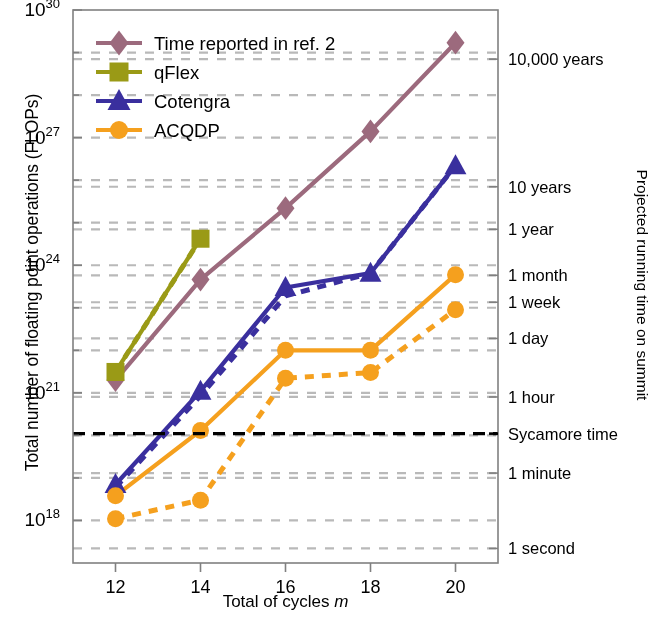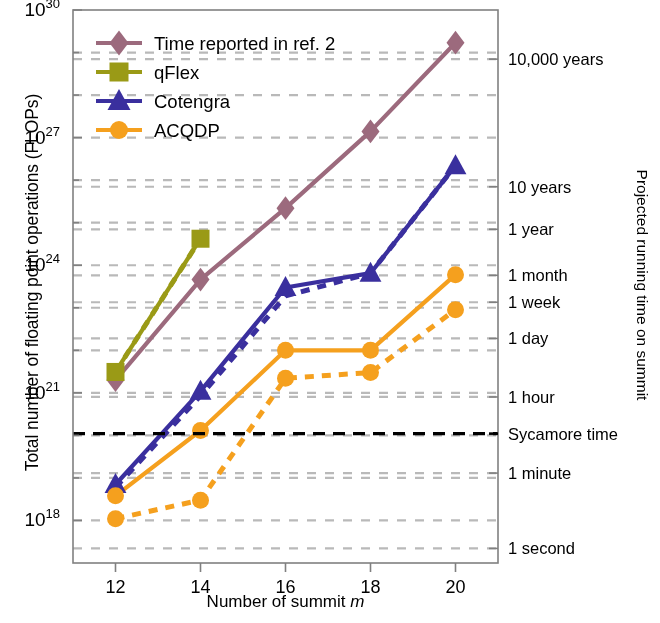--- a/index.html
+++ b/index.html
@@ -173,16 +173,16 @@
           <line x1="96" y1="130" x2="142" y2="130" stroke="#f5a01e" stroke-width="4.2"></line>
           <circle cx="119" cy="130" r="9" fill="#f5a01e"></circle>
           <text x="154" y="137" font-size="18.5" font-family="&quot;Liberation Sans&quot;, sans-serif" fill="#000">ACQDP</text>
         </g>
       </g>
   </svg>
 
   <div class="ylabel">Total number of floating point operations (FLOPs)</div>
   <div class="rlabel">Projected running time on summit</div>
   <div class="xlabel">
-    <span>Number of summit </span><em>m</em>
+    <span>Total of cycles </span><em>m</em>
   </div>
 
 </div>
 
 </body></html>

